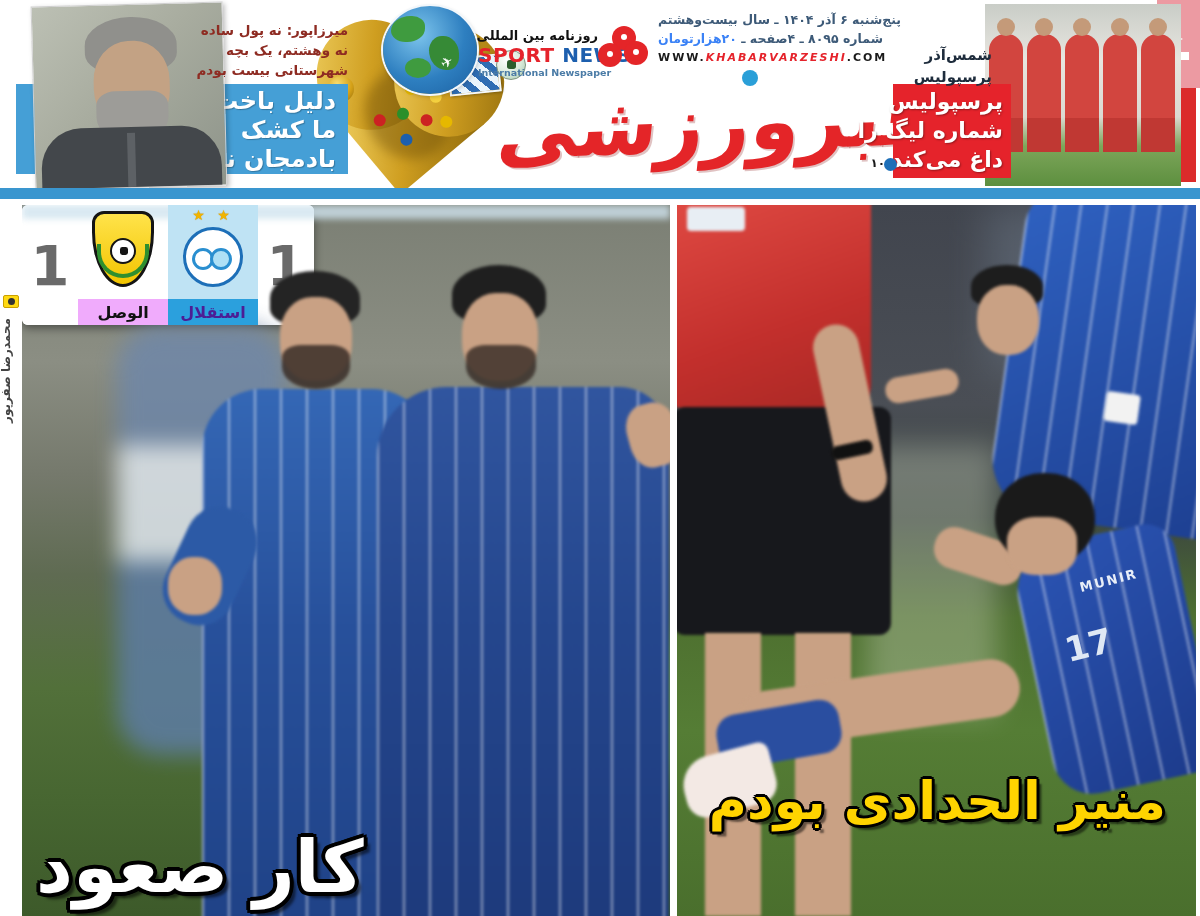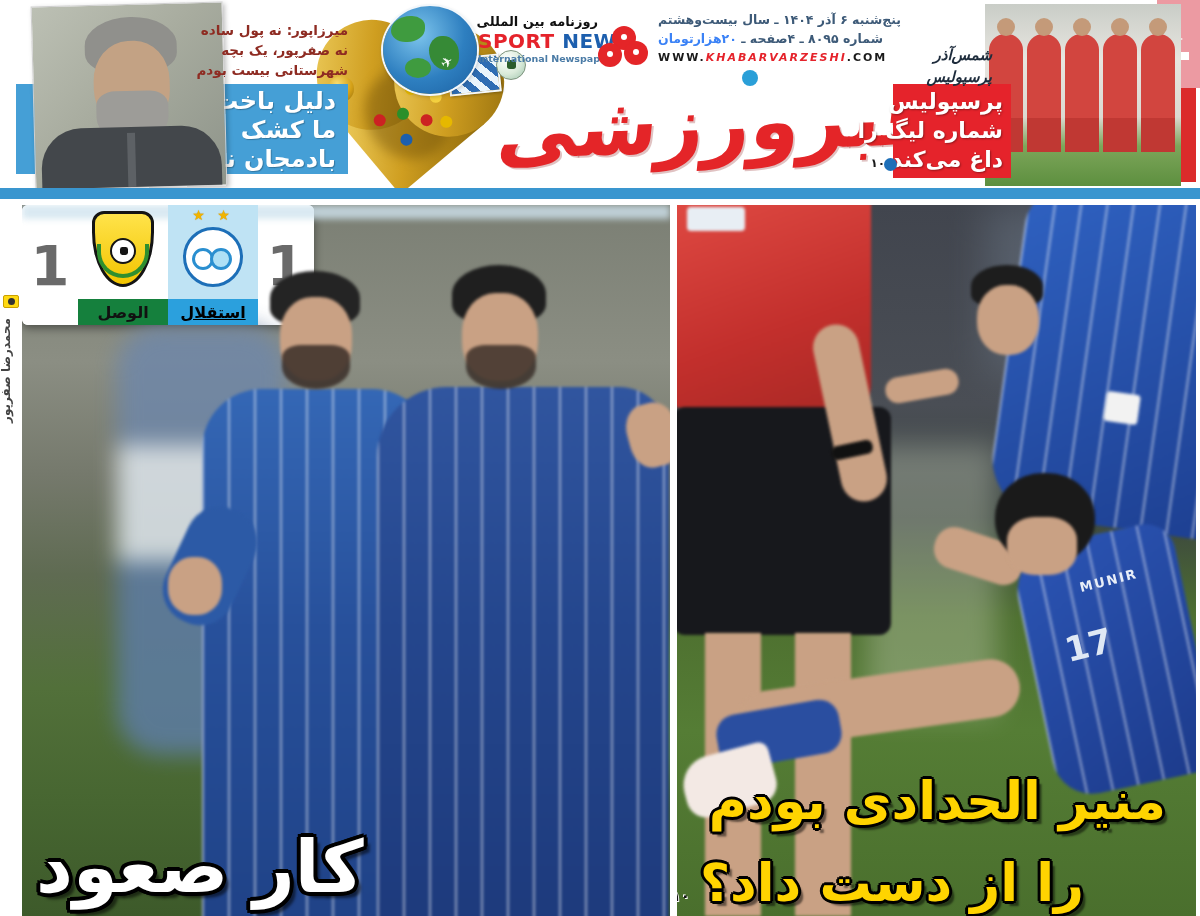--- a/index.html
+++ b/index.html
@@ -44,21 +44,21 @@
   .mini-ball{left:496px;top:50px;width:30px;height:30px;border-radius:50%;z-index:3;
              background:radial-gradient(circle at 35% 30%,#ffffff,#d9ead9 55%,#9fc4ae);border:1px solid #7d937d;}
   .mini-ball::after{content:"";position:absolute;left:10px;top:9px;width:9px;height:9px;border-radius:30%;background:#2b5d2b;}
   .globe{left:383px;top:6px;width:94px;height:88px;border-radius:50%;z-index:3;
          background:radial-gradient(circle at 38% 32%,#7cc4ec,#2e7fc0 55%,#1b5fa0);
          box-shadow:0 0 0 2px #f2f7fb,1px 2px 5px rgba(0,0,0,.3);overflow:hidden;}
   .gb1{left:8px;top:10px;width:34px;height:26px;background:#3f9b3f;border-radius:60% 40% 55% 45%;}
   .gb2{left:46px;top:30px;width:30px;height:34px;background:#368a36;border-radius:45% 55% 40% 60%;}
   .gb3{left:22px;top:52px;width:26px;height:20px;background:#3f9b3f;border-radius:50%;}
   .globe-plane{left:58px;top:48px;color:#fff;font-size:14px;transform:rotate(-28deg);}
-  .masthead-type{left:478px;top:14px;width:120px;text-align:center;z-index:4;}
+  .masthead-type{left:478px;top:28px;width:120px;text-align:center;z-index:4;}
   .mt1{font-size:13px;font-weight:900;color:#111;white-space:nowrap;}
   .mt2{font-size:20px;font-weight:900;letter-spacing:.5px;white-space:nowrap;line-height:24px;}
   .mt2 .sport{color:#e5232b;} .mt2 .news{color:#1d5fae;}
   .mt3{font-size:9.5px;font-weight:bold;color:#4a7ba6;white-space:nowrap;}
   .balls{left:598px;top:26px;width:52px;height:46px;z-index:4;}
   .ball{position:absolute;width:24px;height:24px;border-radius:50%;background:#e42528;}
   .ball::after{content:"";position:absolute;left:9px;top:8px;width:6px;height:6px;border-radius:50%;background:#fff;}
   .b1{left:14px;top:0;} .b2{left:0;top:17px;} .b3{left:26px;top:15px;}
   .wordmark{left:535px;top:58px;width:370px;height:130px;z-index:3;display:flex;align-items:center;justify-content:center;
             color:#e42528;font-size:80px;font-weight:900;transform:skewX(-8deg) rotate(-2deg);
@@ -66,21 +66,21 @@
   .wm-dot1{left:742px;top:70px;width:16px;height:16px;border-radius:50%;background:#2a9fd8;z-index:4;}
   .wm-dot2{left:884px;top:158px;width:13px;height:13px;border-radius:50%;background:#1d6fb8;z-index:4;}
   .dateline{left:658px;top:10px;width:244px;z-index:4;text-align:left;direction:rtl;
             color:#3d5a78;font-size:12.5px;font-weight:bold;line-height:19px;}
   .dateline .dl{display:block;white-space:nowrap;}
   .price{color:#3b82f6;}
   .url{direction:ltr;letter-spacing:2px;font-size:11px;color:#1a1a1a;}
   .url .mid{color:#e5232b;font-style:italic;}
   .kicker-right{left:898px;top:44px;width:94px;z-index:4;text-align:right;direction:rtl;
                 color:#1e2c3c;font-size:15px;font-weight:900;line-height:22px;}
-  .kicker-right span{display:block;font-style:italic;}
+  .kicker-right span{display:block;}
   .red-box{left:893px;top:84px;width:118px;height:94px;background:#e5232b;z-index:3;
            padding:3px 8px 0 0;text-align:right;direction:rtl;overflow:visible;}
   .red-box .hl{display:block;color:#fff;font-size:22px;font-weight:900;line-height:29px;white-space:nowrap;
                text-shadow:1px 1px 2px rgba(0,0,0,.35);}
   .red-box .pref-sm{color:#1a1a1a;}
   .team-photo{left:985px;top:4px;width:196px;height:182px;z-index:2;overflow:hidden;
               background:linear-gradient(180deg,#c9cdc7 0%,#e7e5df 30%,#dcd9d2 62%,#7da65a 78%,#5d8f3f 100%);}
   .tp-player{position:absolute;top:30px;width:34px;height:118px;border-radius:16px 16px 5px 5px;background:#d2453f;}
   .tp-player::before{content:"";position:absolute;left:8px;top:-16px;width:18px;height:18px;border-radius:50%;background:#c49a79;}
   .tp-player::after{content:"";position:absolute;left:0;bottom:0;width:100%;height:34px;background:#c03833;}
@@ -114,23 +114,23 @@
             background:linear-gradient(180deg,#30559f,#24468d 45%,#1d3a7c);}
   .pB-hand{left:606px;top:198px;width:50px;height:64px;background:#c9a184;border-radius:40%;transform:rotate(-15deg);}
   
   .scoreboard{left:12px;top:352px;width:292px;height:120px;background:#fff;border-radius:6px;z-index:5;
               box-shadow:0 3px 10px rgba(0,0,0,.45);display:flex;direction:ltr;overflow:hidden;}
   .sb-score{width:56px;display:flex;align-items:center;justify-content:center;
             font-size:56px;font-weight:900;color:#6a6a6a;background:#fff;}
   .sb-team{flex:1;position:relative;display:flex;flex-direction:column;}
   .sb-logo-area{flex:1;position:relative;}
   .sb-label{height:26px;display:flex;align-items:center;justify-content:center;font-size:16px;font-weight:900;direction:rtl;}
-  .wasl .sb-label{background:#15803d;color:#111;}
+  .wasl .sb-label{background:#f0abfc;color:#111;}
   .esteghlal{background:#bfe3f4;}
-  .esteghlal .sb-label{background:#2ba0dd;color:#000000;text-decoration:underline;}
+  .esteghlal .sb-label{background:#2ba0dd;color:#4c1d95;}
   .wasl-shield{position:absolute;left:50%;top:6px;transform:translateX(-50%);width:62px;height:76px;
                background:linear-gradient(#ffe34a,#f2c400);border:3px solid #141414;
                border-radius:12px 12px 50% 50% / 12px 12px 72% 72%;}
   .wasl-ball{position:absolute;left:50%;top:24px;transform:translateX(-50%);width:26px;height:26px;border-radius:50%;
              background:#fff;border:2px solid #141414;}
   .wasl-ball::after{content:"";position:absolute;left:8px;top:7px;width:8px;height:8px;border-radius:30%;background:#141414;}
   .wasl-wreath{position:absolute;left:50%;top:30px;transform:translateX(-50%);width:52px;height:34px;
                border:4px solid #2f8f2f;border-top:none;border-radius:0 0 30px 30px;}
   .est-stars{position:absolute;top:2px;left:50%;transform:translateX(-50%);color:#f0b400;font-size:14px;
              letter-spacing:4px;white-space:nowrap;text-shadow:0 0 1px #b77f00;}
@@ -193,21 +193,21 @@
   <div class="abs portrait">
     <div class="abs po-hair"></div>
     <div class="abs po-face"></div>
     <div class="abs po-beard"></div>
     <div class="abs po-jacket"></div>
     <div class="abs po-zip"></div>
   </div>
 
   <div class="abs kicker-left rtl">
     <span>میرزاپور: نه پول ساده</span>
-    <span>نه صفرپور، یک بچه</span>
+    <span>نه وهشتم، یک بچه</span>
     <span>شهرستانی بیست بودم</span>
   </div>
 
   <div class="abs blue-box rtl">
     <span class="hl">دلیل باخت</span>
     <span class="hl">ما کشک</span>
     <span class="hl"><span>بادمجان نبود</span><span class="pref-sm">۲۰</span></span>
   </div>
 
   <div class="abs gold-ball"></div>
@@ -352,19 +352,18 @@
     <div class="abs sp-shoe soft"></div>
     <div class="abs sp-torso soft">
         <div class="stripes"></div>
       </div>
     <div class="abs sp-hair soft"></div>
     <div class="abs sp-face soft"></div>
     <div class="abs sp-name">MUNIR</div>
     <div class="abs sp-num">17</div>
 
     <div class="abs hr1 outline-y">منیر الحدادی بودم</div>
-    <div class="abs hr2 outline-y"><span>را از دست داد؟</span><span class="pref-photo">۱۰</span></div>
   </div>
 
   <div class="abs credit-cam"></div>
   <div class="abs credit-text">محمدرضا صفرپور</div>
 
 </div>
 
 </body></html>

